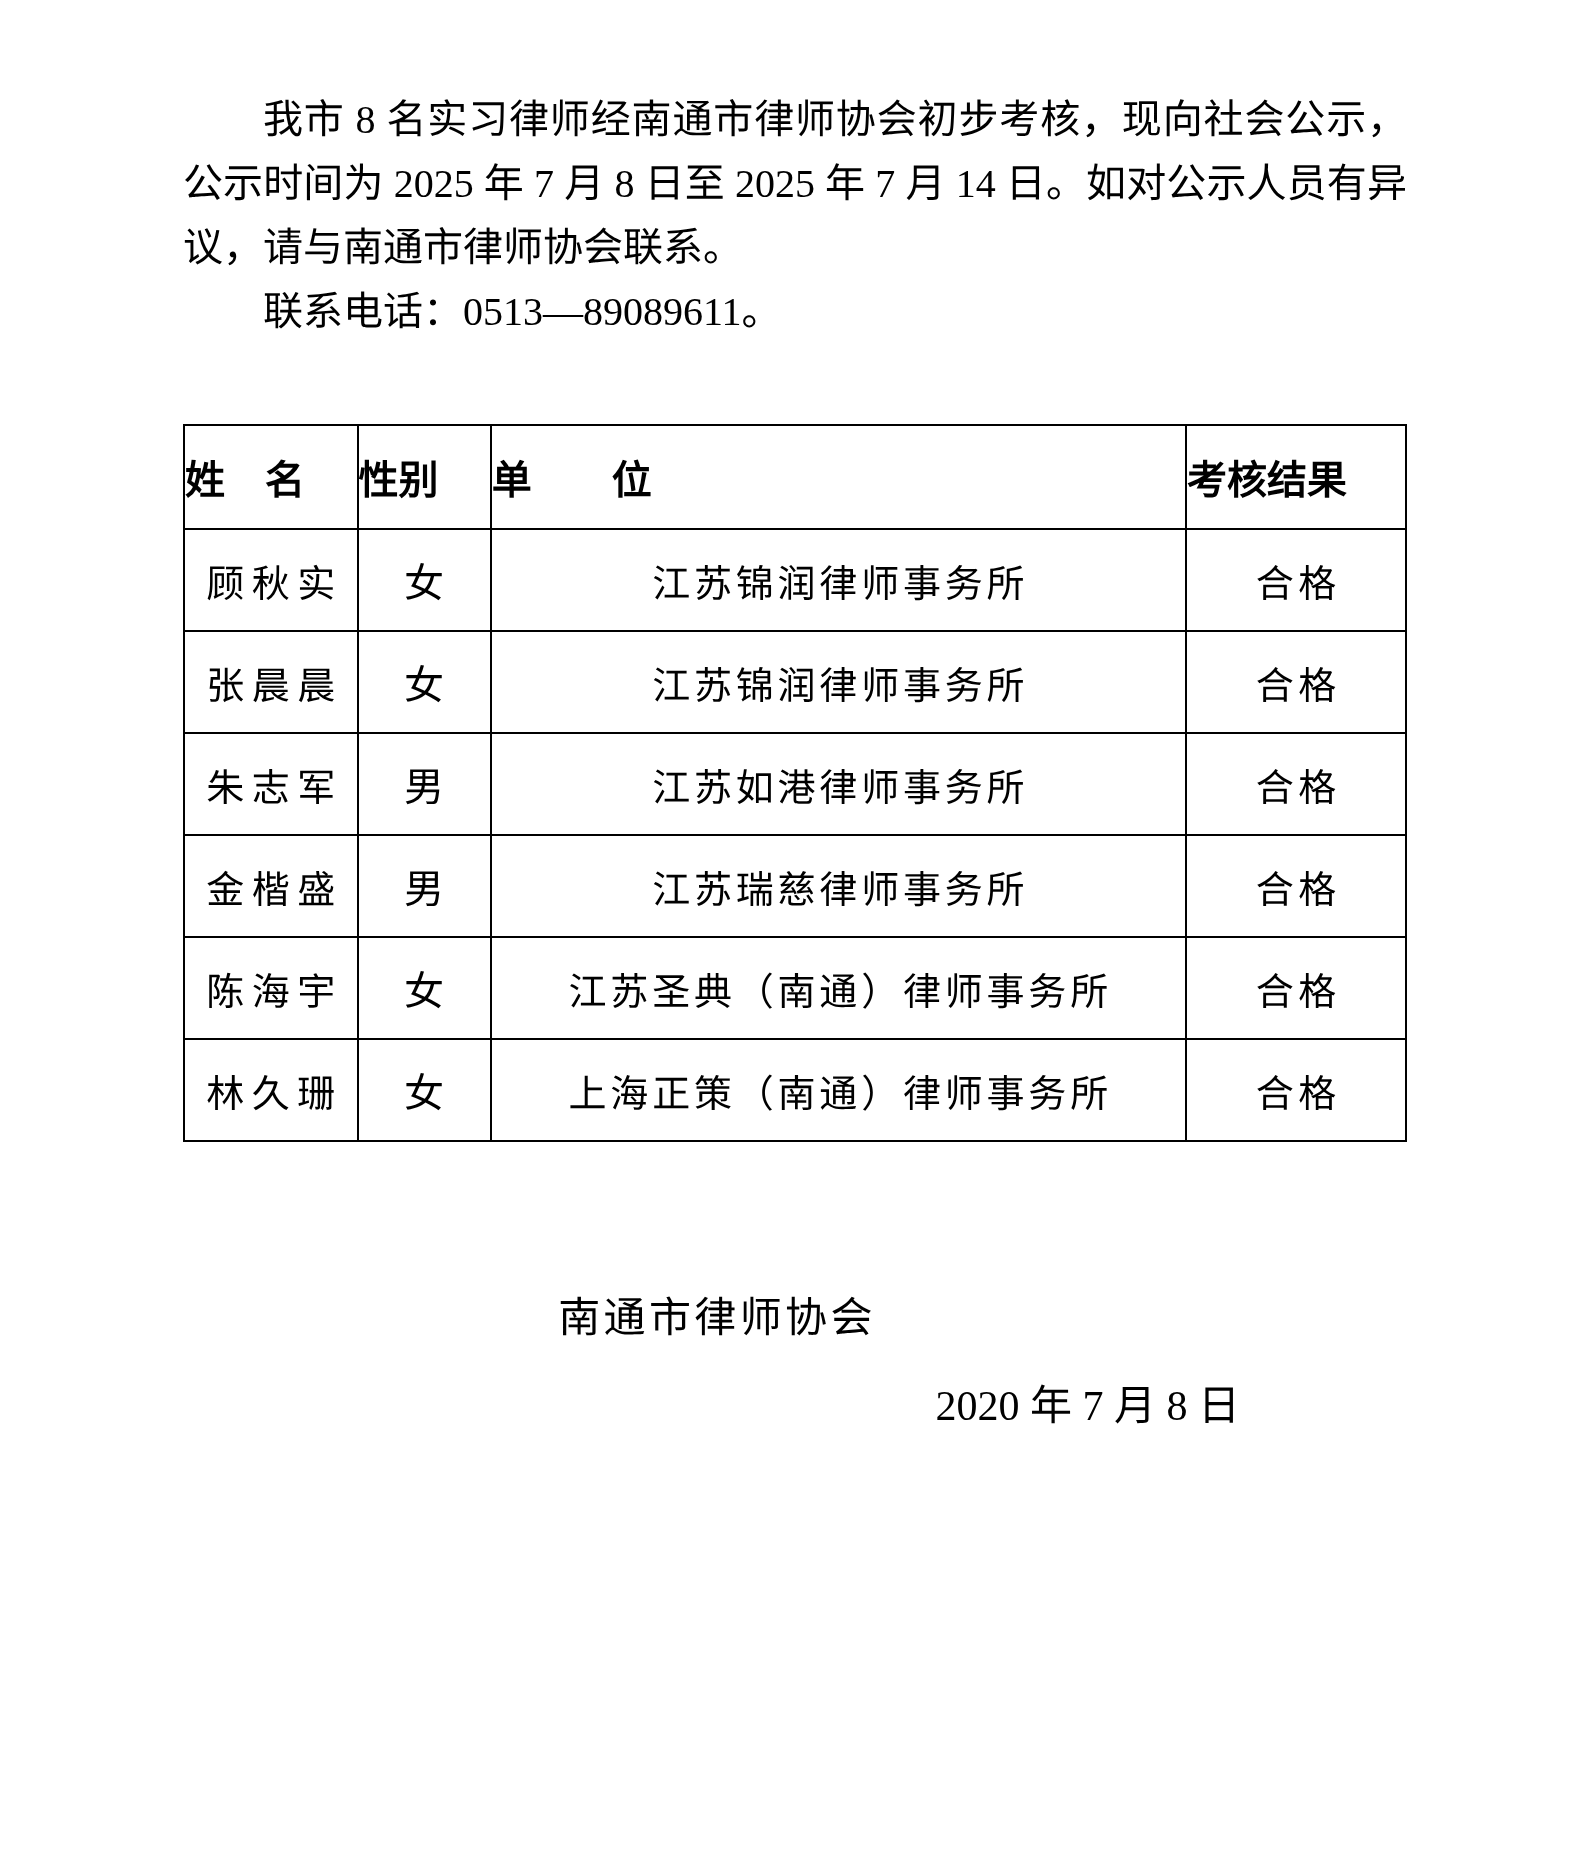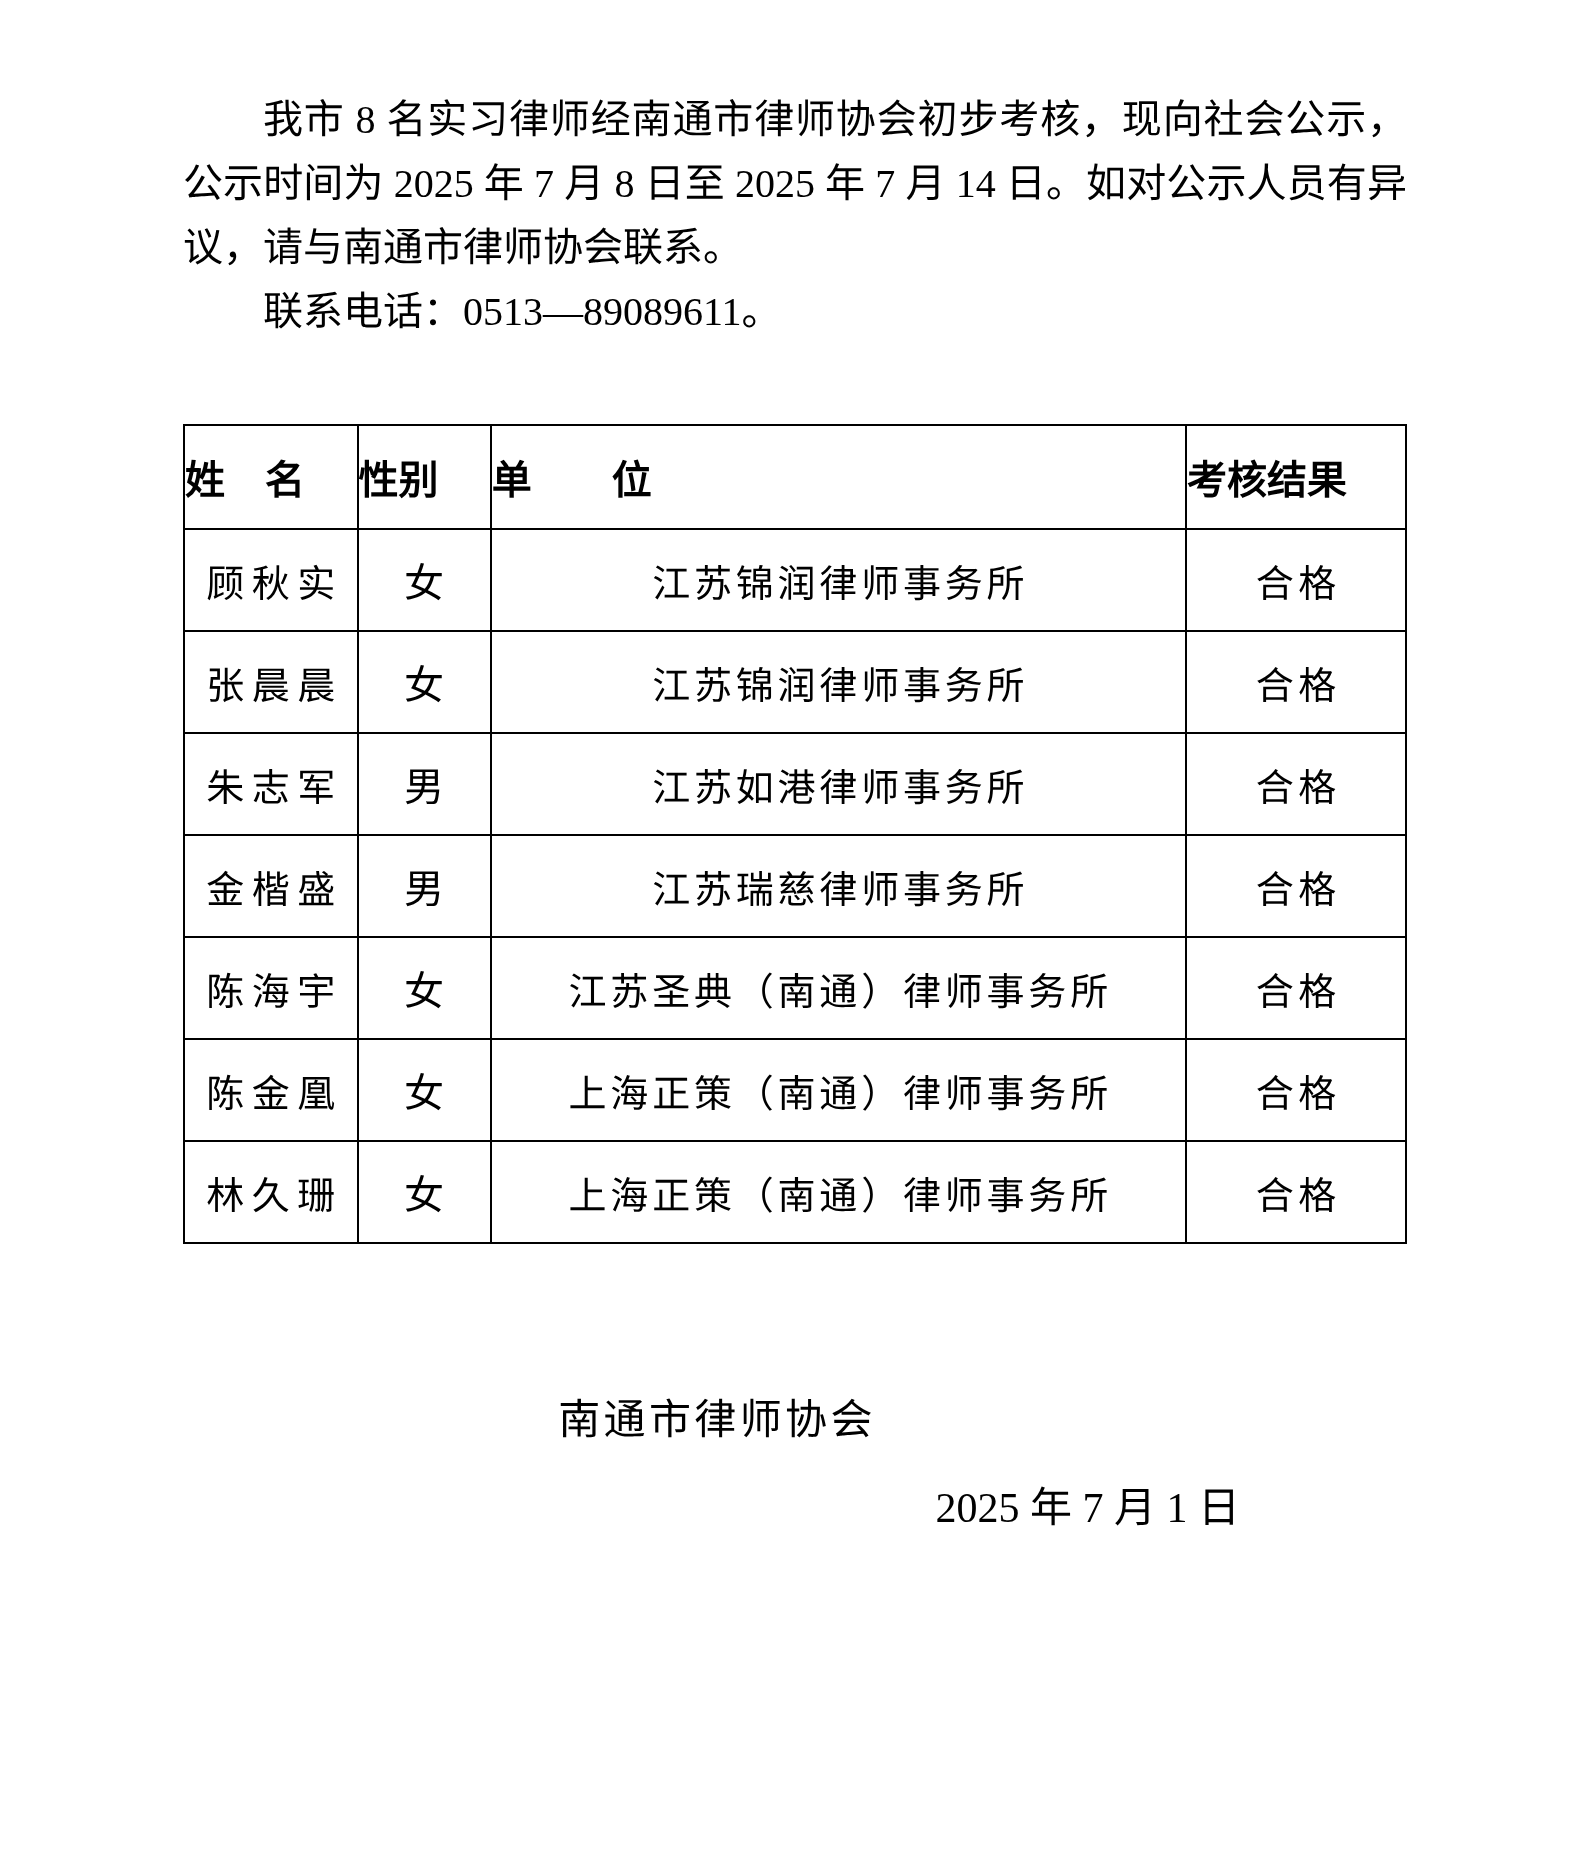--- a/index.html
+++ b/index.html
@@ -147,34 +147,28 @@
     <td class="result">合格</td>
   </tr>
 
   <tr>
     <td class="name">陈海宇</td>
     <td class="gender">女</td>
     <td class="unit">江苏圣典（南通）律师事务所</td>
     <td class="result">合格</td>
   </tr>
 
-  <tr>
-    <td class="name">陈金凰</td>
-    <td class="gender">女</td>
-    <td class="unit">上海正策（南通）律师事务所</td>
-    <td class="result">合格</td>
-  </tr>
 
   <tr>
     <td class="name">林久珊</td>
     <td class="gender">女</td>
     <td class="unit">上海正策（南通）律师事务所</td>
     <td class="result">合格</td>
   </tr>
 </tbody>
   </table>
 
   <div class="footer">
     <div class="footer-issuer">南通市律师协会</div>
-    <div class="footer-date">2025 年 7 月 1 日</div>
+    <div class="footer-date">2020 年 7 月 8 日</div>
   </div>
 
 </div>
 
 </body></html>

